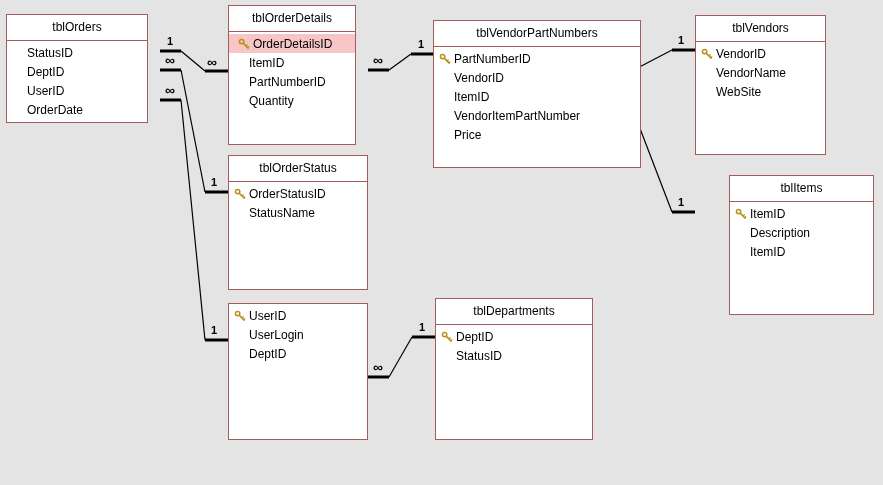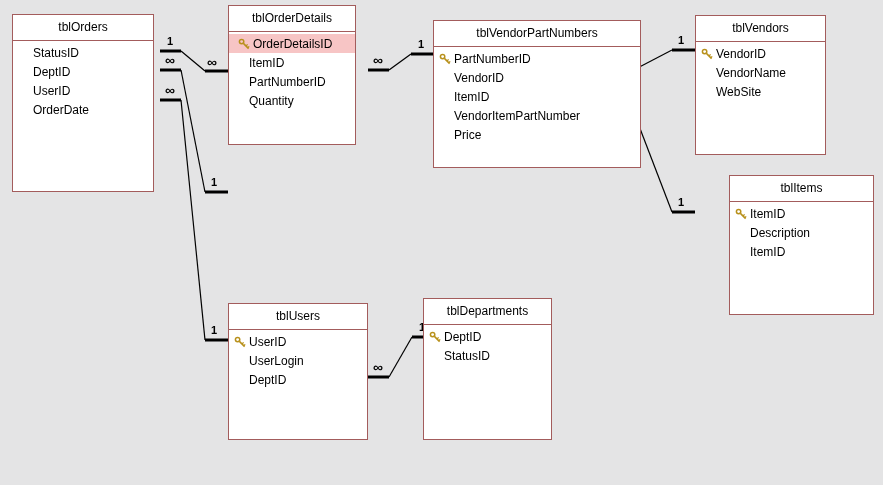--- a/index.html
+++ b/index.html
@@ -98,21 +98,21 @@
     </g>
     <g>
       <line class="bold" x1="368" y1="377" x2="389" y2="377"></line>
       <line class="thin" x1="389" y1="377" x2="412" y2="337"></line>
       <line class="bold" x1="412" y1="337" x2="435" y2="337"></line>
       <text class="many" x="378" y="372">∞</text>
       <text class="one" x="422" y="331">1</text>
     </g>
   </svg>
 
-  <div class="table" style="left:12px;top:14px;width:142px;height:178px">
+  <div class="table" style="left:6px;top:14px;width:142px;height:109px">
     <div class="thead">tblOrders</div>
     <div class="tbody">
       <div class="frow">
         <span class="keycell"></span>
         <span class="fname">StatusID</span>
       </div>
       <div class="frow">
         <span class="keycell"></span>
         <span class="fname">DeptID</span>
       </div>
@@ -207,20 +207,40 @@
         <span class="keycell"></span>
         <span class="fname">VendorName</span>
       </div>
       <div class="frow">
         <span class="keycell"></span>
         <span class="fname">WebSite</span>
       </div>
     </div>
   </div>
 
+  <div class="table" style="left:228px;top:155px;width:140px;height:135px">
+    <div class="thead">tblOrderStatus</div>
+    <div class="tbody">
+      <div class="frow">
+        <span class="keycell">
+            <svg width="12" height="12" viewBox="0 0 12 12">
+              <circle cx="3.6" cy="3.6" r="2.2" fill="none" stroke="#b8911c" stroke-width="1.5"></circle>
+              <line x1="5.4" y1="5.4" x2="10.6" y2="10.6" stroke="#b8911c" stroke-width="1.5"></line>
+              <line x1="8" y1="8" x2="9.6" y2="6.4" stroke="#b8911c" stroke-width="1.3"></line>
+              <line x1="9.8" y1="9.8" x2="11.2" y2="8.4" stroke="#b8911c" stroke-width="1.3"></line>
+            </svg>
+          </span>
+        <span class="fname">OrderStatusID</span>
+      </div>
+      <div class="frow">
+        <span class="keycell"></span>
+        <span class="fname">StatusName</span>
+      </div>
+    </div>
+  </div>
 
   <div class="table" style="left:729px;top:175px;width:145px;height:140px">
     <div class="thead">tblItems</div>
     <div class="tbody">
       <div class="frow">
         <span class="keycell">
             <svg width="12" height="12" viewBox="0 0 12 12">
               <circle cx="3.6" cy="3.6" r="2.2" fill="none" stroke="#b8911c" stroke-width="1.5"></circle>
               <line x1="5.4" y1="5.4" x2="10.6" y2="10.6" stroke="#b8911c" stroke-width="1.5"></line>
               <line x1="8" y1="8" x2="9.6" y2="6.4" stroke="#b8911c" stroke-width="1.3"></line>
@@ -234,21 +254,20 @@
         <span class="fname">Description</span>
       </div>
       <div class="frow">
         <span class="keycell"></span>
         <span class="fname">ItemID</span>
       </div>
     </div>
   </div>
 
   <div class="table" style="left:228px;top:303px;width:140px;height:137px">
-    <div class="thead">tblUsers</div>
     <div class="tbody">
       <div class="frow">
         <span class="keycell">
             <svg width="12" height="12" viewBox="0 0 12 12">
               <circle cx="3.6" cy="3.6" r="2.2" fill="none" stroke="#b8911c" stroke-width="1.5"></circle>
               <line x1="5.4" y1="5.4" x2="10.6" y2="10.6" stroke="#b8911c" stroke-width="1.5"></line>
               <line x1="8" y1="8" x2="9.6" y2="6.4" stroke="#b8911c" stroke-width="1.3"></line>
               <line x1="9.8" y1="9.8" x2="11.2" y2="8.4" stroke="#b8911c" stroke-width="1.3"></line>
             </svg>
           </span>
@@ -258,21 +277,21 @@
         <span class="keycell"></span>
         <span class="fname">UserLogin</span>
       </div>
       <div class="frow">
         <span class="keycell"></span>
         <span class="fname">DeptID</span>
       </div>
     </div>
   </div>
 
-  <div class="table" style="left:423px;top:298px;width:129px;height:142px">
+  <div class="table" style="left:435px;top:298px;width:158px;height:142px">
     <div class="thead">tblDepartments</div>
     <div class="tbody">
       <div class="frow">
         <span class="keycell">
             <svg width="12" height="12" viewBox="0 0 12 12">
               <circle cx="3.6" cy="3.6" r="2.2" fill="none" stroke="#b8911c" stroke-width="1.5"></circle>
               <line x1="5.4" y1="5.4" x2="10.6" y2="10.6" stroke="#b8911c" stroke-width="1.5"></line>
               <line x1="8" y1="8" x2="9.6" y2="6.4" stroke="#b8911c" stroke-width="1.3"></line>
               <line x1="9.8" y1="9.8" x2="11.2" y2="8.4" stroke="#b8911c" stroke-width="1.3"></line>
             </svg>

